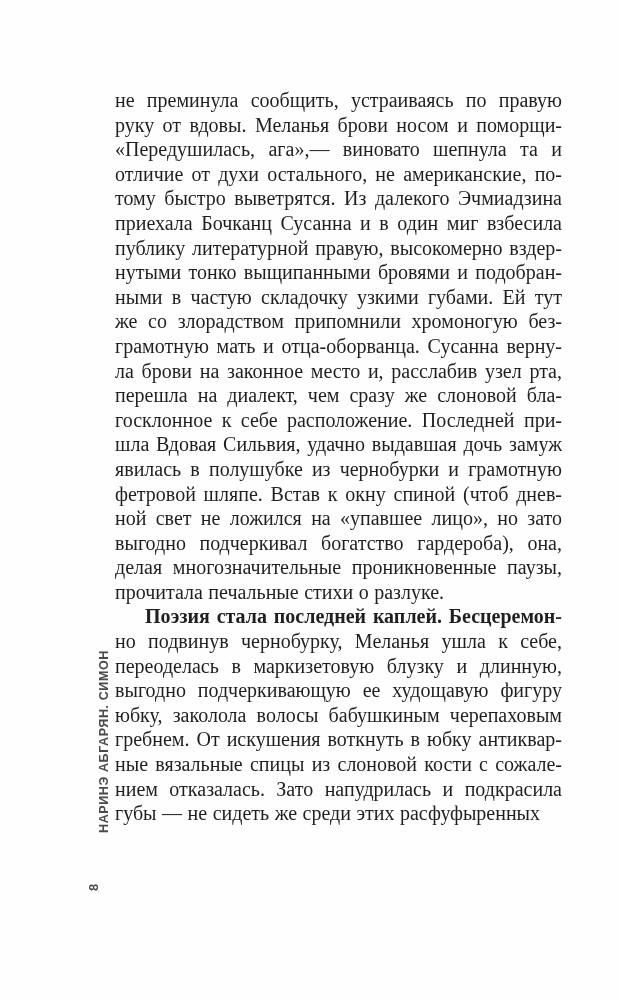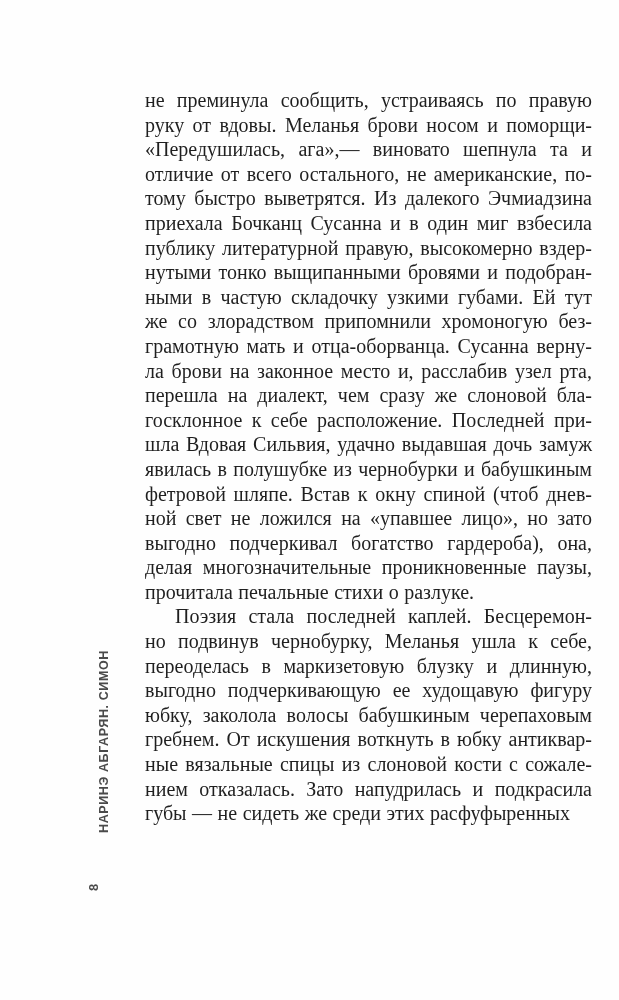--- a/index.html
+++ b/index.html
@@ -14,41 +14,42 @@
     background: var(--paper, #fefefe);
     font-family: "Liberation Serif", serif;
   }
   .page {
     position: absolute;
     inset: 0;
   }
   
   .text-block {
     position: absolute;
-    left: 145px;
+    left: 115px;
     top: 88px;
     width: 447px;
     font-size: 20px;
     line-height: 24.6px;
     color: var(--ink, #1f1f1f);
   }
   .paragraph {
     margin: 0;
   }
   .line {
     text-align: justify;
     text-align-last: justify;
     white-space: normal;
     word-spacing: 0.5px;
   }
   .line.last-line {
     text-align-last: left;
   }
   .line.indent {
     text-indent: 30px;
+    font-weight: bold;
   }
   
   .spine-title {
     position: absolute;
     left: 97px;
     top: 833px;
     transform: rotate(-90deg);
     transform-origin: 0 0;
     font-family: "Liberation Sans", sans-serif;
     font-size: 12.5px;
@@ -79,33 +80,33 @@
 
   <div class="spine-title">НАРИНЭ АБГАРЯН. СИМОН</div>
 
   <div class="folio">8</div>
 
   <div class="text-block">
       <div class="paragraph">
         <div class="line">не преминула сообщить, устраиваясь по правую</div>
         <div class="line">руку от вдовы. Меланья брови носом и поморщи-</div>
         <div class="line">«Передушилась, ага»,— виновато шепнула та и</div>
-        <div class="line">отличие от всего остального, не американские, по-</div>
+        <div class="line">отличие от духи остального, не американские, по-</div>
         <div class="line">тому быстро выветрятся. Из далекого Эчмиадзина</div>
         <div class="line">приехала Бочканц Сусанна и в один миг взбесила</div>
         <div class="line">публику литературной правую, высокомерно вздер-</div>
         <div class="line">нутыми тонко выщипанными бровями и подобран-</div>
         <div class="line">ными в частую складочку узкими губами. Ей тут</div>
         <div class="line">же со злорадством припомнили хромоногую без-</div>
         <div class="line">грамотную мать и отца-оборванца. Сусанна верну-</div>
         <div class="line">ла брови на законное место и, расслабив узел рта,</div>
         <div class="line">перешла на диалект, чем сразу же слоновой бла-</div>
         <div class="line">госклонное к себе расположение. Последней при-</div>
         <div class="line">шла Вдовая Сильвия, удачно выдавшая дочь замуж</div>
-        <div class="line">явилась в полушубке из чернобурки и бабушкиным</div>
+        <div class="line">явилась в полушубке из чернобурки и грамотную</div>
         <div class="line">фетровой шляпе. Встав к окну спиной (чтоб днев-</div>
         <div class="line">ной свет не ложился на «упавшее лицо», но зато</div>
         <div class="line">выгодно подчеркивал богатство гардероба), она,</div>
         <div class="line">делая многозначительные проникновенные паузы,</div>
         <div class="line last-line">прочитала печальные стихи о разлуке.</div>
       </div>
       <div class="paragraph">
         <div class="line indent">Поэзия стала последней каплей. Бесцеремон-</div>
         <div class="line">но подвинув чернобурку, Меланья ушла к себе,</div>
         <div class="line">переоделась в маркизетовую блузку и длинную,</div>

